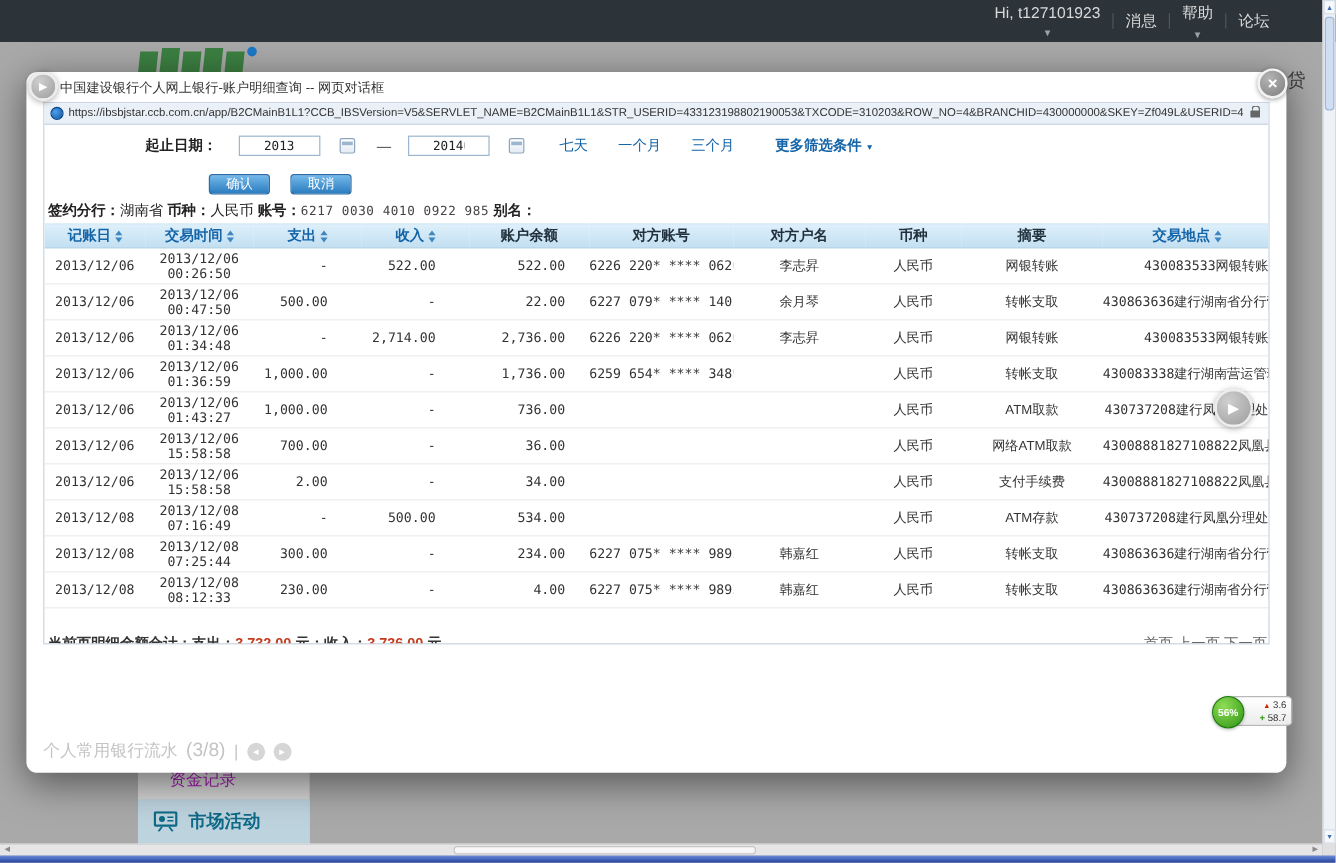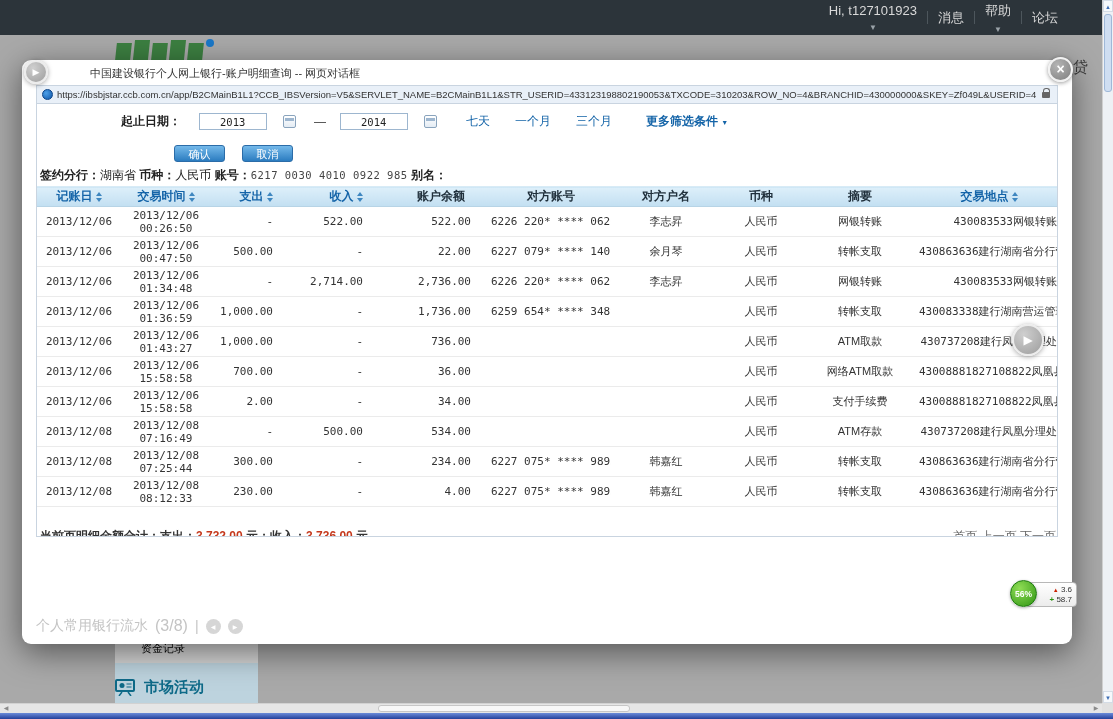--- a/index.html
+++ b/index.html
@@ -25,27 +25,27 @@
   .corner { position:absolute; right:0; bottom:6px; width:11px; height:10px; background:#e0e0e0; z-index:20; }
   .bottombar { position:absolute; bottom:0; left:0; width:1113px; height:6px; background:linear-gradient(#6b8bd9,#24409a); z-index:21; }
 
   
   .logo { position:absolute; left:116px; top:39px; height:21px; display:flex; align-items:flex-end; gap:3px; z-index:1; }
   .logo b { display:block; width:15px; height:17px; background:#3c7f41; transform:skewX(-6deg); }
   .logo b:nth-child(2){ height:20px; } .logo b:nth-child(4){ height:20px; }
   .logo .dot { width:8px; height:8px; border-radius:50%; background:#1a78c8; align-self:flex-start; }
   .loanchar { position:absolute; left:1073px; top:58px; font-size:15px; color:#3a3a3a; z-index:1; }
   .sidebar-glimpse { position:absolute; left:115px; top:634px; width:143px; height:70px; background:#d6d6d6; z-index:1; }
-  .fund { padding:7px 0 0 26px; font-size:11px; color:#000000; }
-  .market { margin-top:7px; height:49px; background:#bdd3de; display:flex; align-items:center; gap:9px; color:#0e6a88; font-size:15px; font-weight:bold; }
+  .fund { padding:7px 0 0 26px; font-size:14px; color:#a21caf; }
+  .market { margin-top:7px; height:37px; background:#bdd3de; display:flex; align-items:center; gap:9px; padding-left:13px; color:#0e6a88; font-size:15px; font-weight:bold; }
 
   
   .modal { position:absolute; left:22px; top:60px; width:1050px; height:584px; background:#fff; border-radius:9px;
            box-shadow:0 8px 32px rgba(0,0,0,.5); z-index:5; }
-  .dlg-title { position:absolute; left:28px; top:6px; font-size:11px; color:#333;margin-left:40px; }
+  .dlg-title { position:absolute; left:28px; top:6px; font-size:11px; color:#333; }
   .close-btn { position:absolute; right:-1px; top:-3px; width:25px; height:25px; border-radius:50%;
                background:radial-gradient(circle at 35% 30%, #b4b4b4, #7f7f7f); border:2px solid #f2f2f2;
                color:#fff; font-size:14px; font-weight:bold; text-align:center; line-height:21px;
                box-shadow:0 1px 4px rgba(0,0,0,.4); cursor:pointer; z-index:9; }
   .nav-circle { border-radius:50%; background:radial-gradient(circle at 35% 30%, #cfcfcf, #9d9d9d);
                 border:2px solid #ececec; color:#fff; display:flex; align-items:center; justify-content:center;
                 box-shadow:0 1px 5px rgba(0,0,0,.35); cursor:pointer; }
   .prev-top { position:absolute; left:2px; top:0; width:24px; height:24px; font-size:9px; z-index:9; }
   .next-mid { position:absolute; left:990px; top:264px; width:32px; height:32px; font-size:12px; z-index:9; }
 
@@ -99,21 +99,21 @@
              display:flex; justify-content:space-between; white-space:nowrap; }
   .summary .red { color:#c5391d; }
   .summary .pager { color:#666; font-weight:normal; }
 
   
   .caption { position:absolute; left:14px; top:557px; display:flex; align-items:center; gap:7px;
              color:#c4c4c4; font-size:14px; }
   .caption .pg { font-size:16px; }
   .cap-circle { width:15px; height:15px; border-radius:50%; background:#d6d6d6; color:#fff; font-size:6px;
                 display:flex; align-items:center; justify-content:center; cursor:pointer; }
-  .badge { position:absolute; left:988px; top:520px; display:flex; align-items:flex-end; z-index:7; }
+  .badge { position:absolute; left:988px; top:520px; display:flex; align-items:flex-start; z-index:7; }
   .badge-circle { width:27px; height:27px; border-radius:50%; border:1px solid #1d7a0e;
                   background:radial-gradient(circle at 35% 30%, #8fdd55, #2f9413);
                   color:#fff; font-size:8.5px; font-weight:bold; display:flex; align-items:center; justify-content:center;
                   z-index:2; box-shadow:0 1px 3px rgba(0,0,0,.3); }
   .badge-box { margin-left:-12px; padding:2px 4px 2px 15px; width:52px; height:25px; background:linear-gradient(#fff,#ececec);
                border:1px solid #b8b8b8; border-radius:4px; font-size:8px; color:#333; line-height:10px; text-align:right; }
   .badge-box .up { color:#cc2200; font-size:6px; }
   .badge-box .dn { color:#2f9413; font-weight:bold; }
 </style>
 </head>

